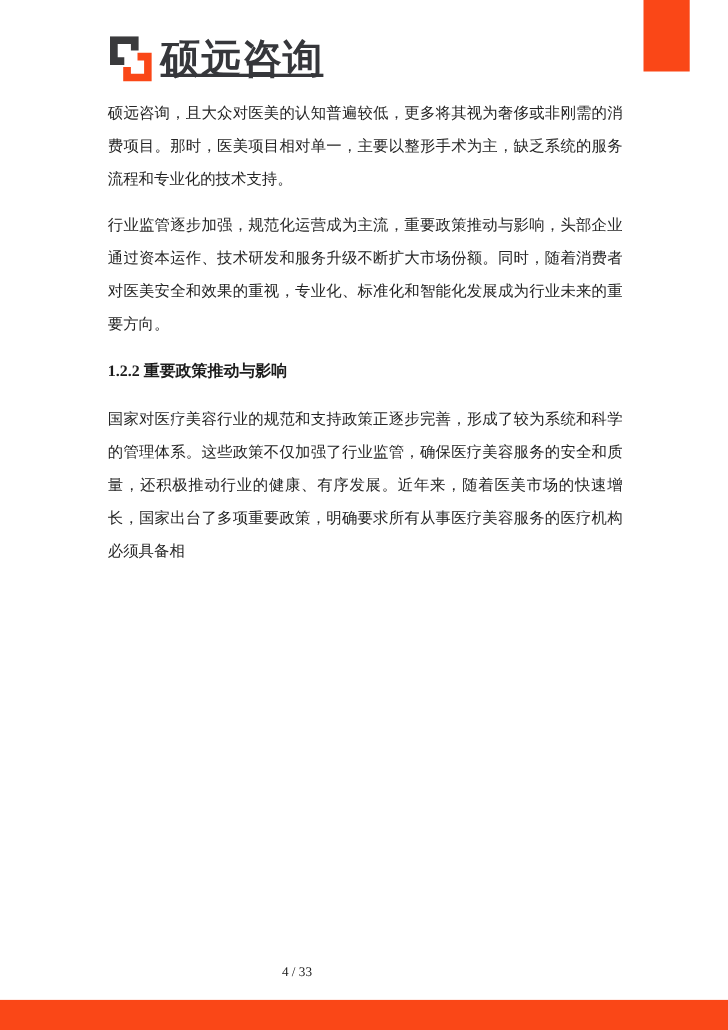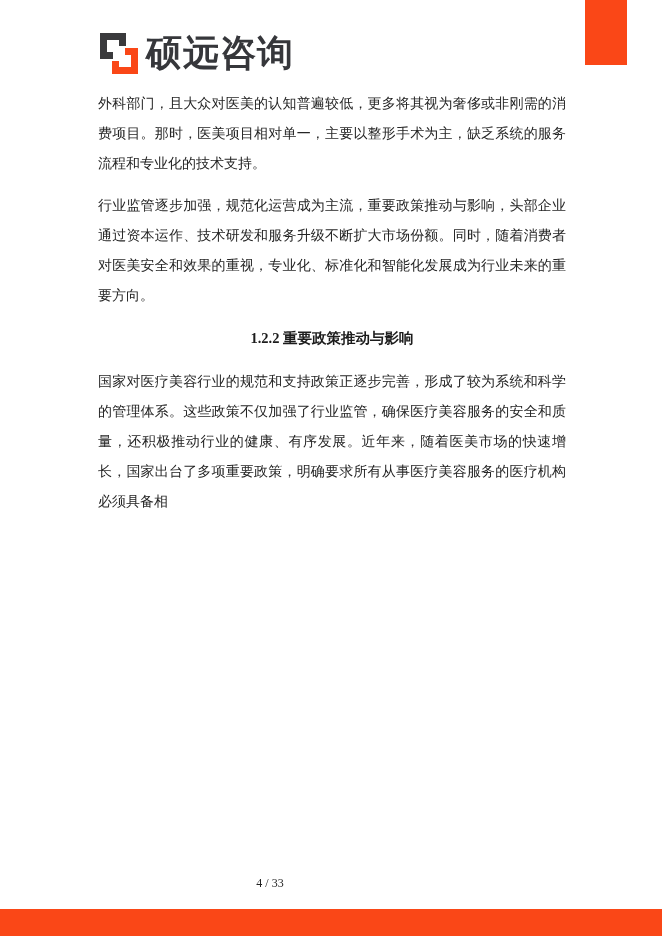--- a/index.html
+++ b/index.html
@@ -34,36 +34,37 @@
   .mark-dark{fill:#3a3a3c;}
   .mark-orange{fill:var(--accent);}
   .brand-name{
     font-family:"Liberation Sans","DejaVu Sans",sans-serif;
     font-size:36px;
     font-weight:600;
     letter-spacing:1px;
     color:var(--logo-text);
     line-height:42px;
     white-space:nowrap;
+    text-decoration:underline;
   }
   .content{
     position:absolute;left:98px;top:89px;
     width:468px;
     color:var(--body-text);
     font-size:14px;
     line-height:30px;
     text-align:justify;
   }
   .content p{margin:0 0 12px 0;}
   .content h2{
     font-size:14.5px;
     font-weight:bold;
     line-height:30px;
     margin:8px 0 14px 0;
-    text-align:center;
+    text-align:left;
     color:#1c1c1c;
   }
   .footer{
     position:absolute;left:0;top:876px;
     width:540px;
     text-align:center;
     font-size:12px;
     color:#222;
   }
 </style>
@@ -78,21 +79,21 @@
     <span class="brand-icon">
       <svg viewBox="0 0 38 41" xmlns="http://www.w3.org/2000/svg" aria-hidden="true">
         <path class="mark-dark" d="M0 0 H26 V13 H19 V7 H7 V19 H13 V26 H0 Z"></path>
         <path class="mark-orange" d="M38 41 H12 V28 H19 V34 H31 V22 H25 V15 H38 Z"></path>
       </svg>
     </span>
     <span class="brand-name">硕远咨询</span>
   </header>
 
   <main class="content">
-    <p>外科部门，且大众对医美的认知普遍较低，更多将其视为奢侈或非刚需的消费项目。那时，医美项目相对单一，主要以整形手术为主，缺乏系统的服务流程和专业化的技术支持。</p>
+    <p>硕远咨询，且大众对医美的认知普遍较低，更多将其视为奢侈或非刚需的消费项目。那时，医美项目相对单一，主要以整形手术为主，缺乏系统的服务流程和专业化的技术支持。</p>
     <p>行业监管逐步加强，规范化运营成为主流，重要政策推动与影响，头部企业通过资本运作、技术研发和服务升级不断扩大市场份额。同时，随着消费者对医美安全和效果的重视，专业化、标准化和智能化发展成为行业未来的重要方向。</p>
     <h2>1.2.2 重要政策推动与影响</h2>
     <p>国家对医疗美容行业的规范和支持政策正逐步完善，形成了较为系统和科学的管理体系。这些政策不仅加强了行业监管，确保医疗美容服务的安全和质量，还积极推动行业的健康、有序发展。近年来，随着医美市场的快速增长，国家出台了多项重要政策，明确要求所有从事医疗美容服务的医疗机构必须具备相</p>
   </main>
 
   <footer class="footer">
     <span>4 / 33</span>
   </footer>
 
   <div class="bottom-bar"></div>

